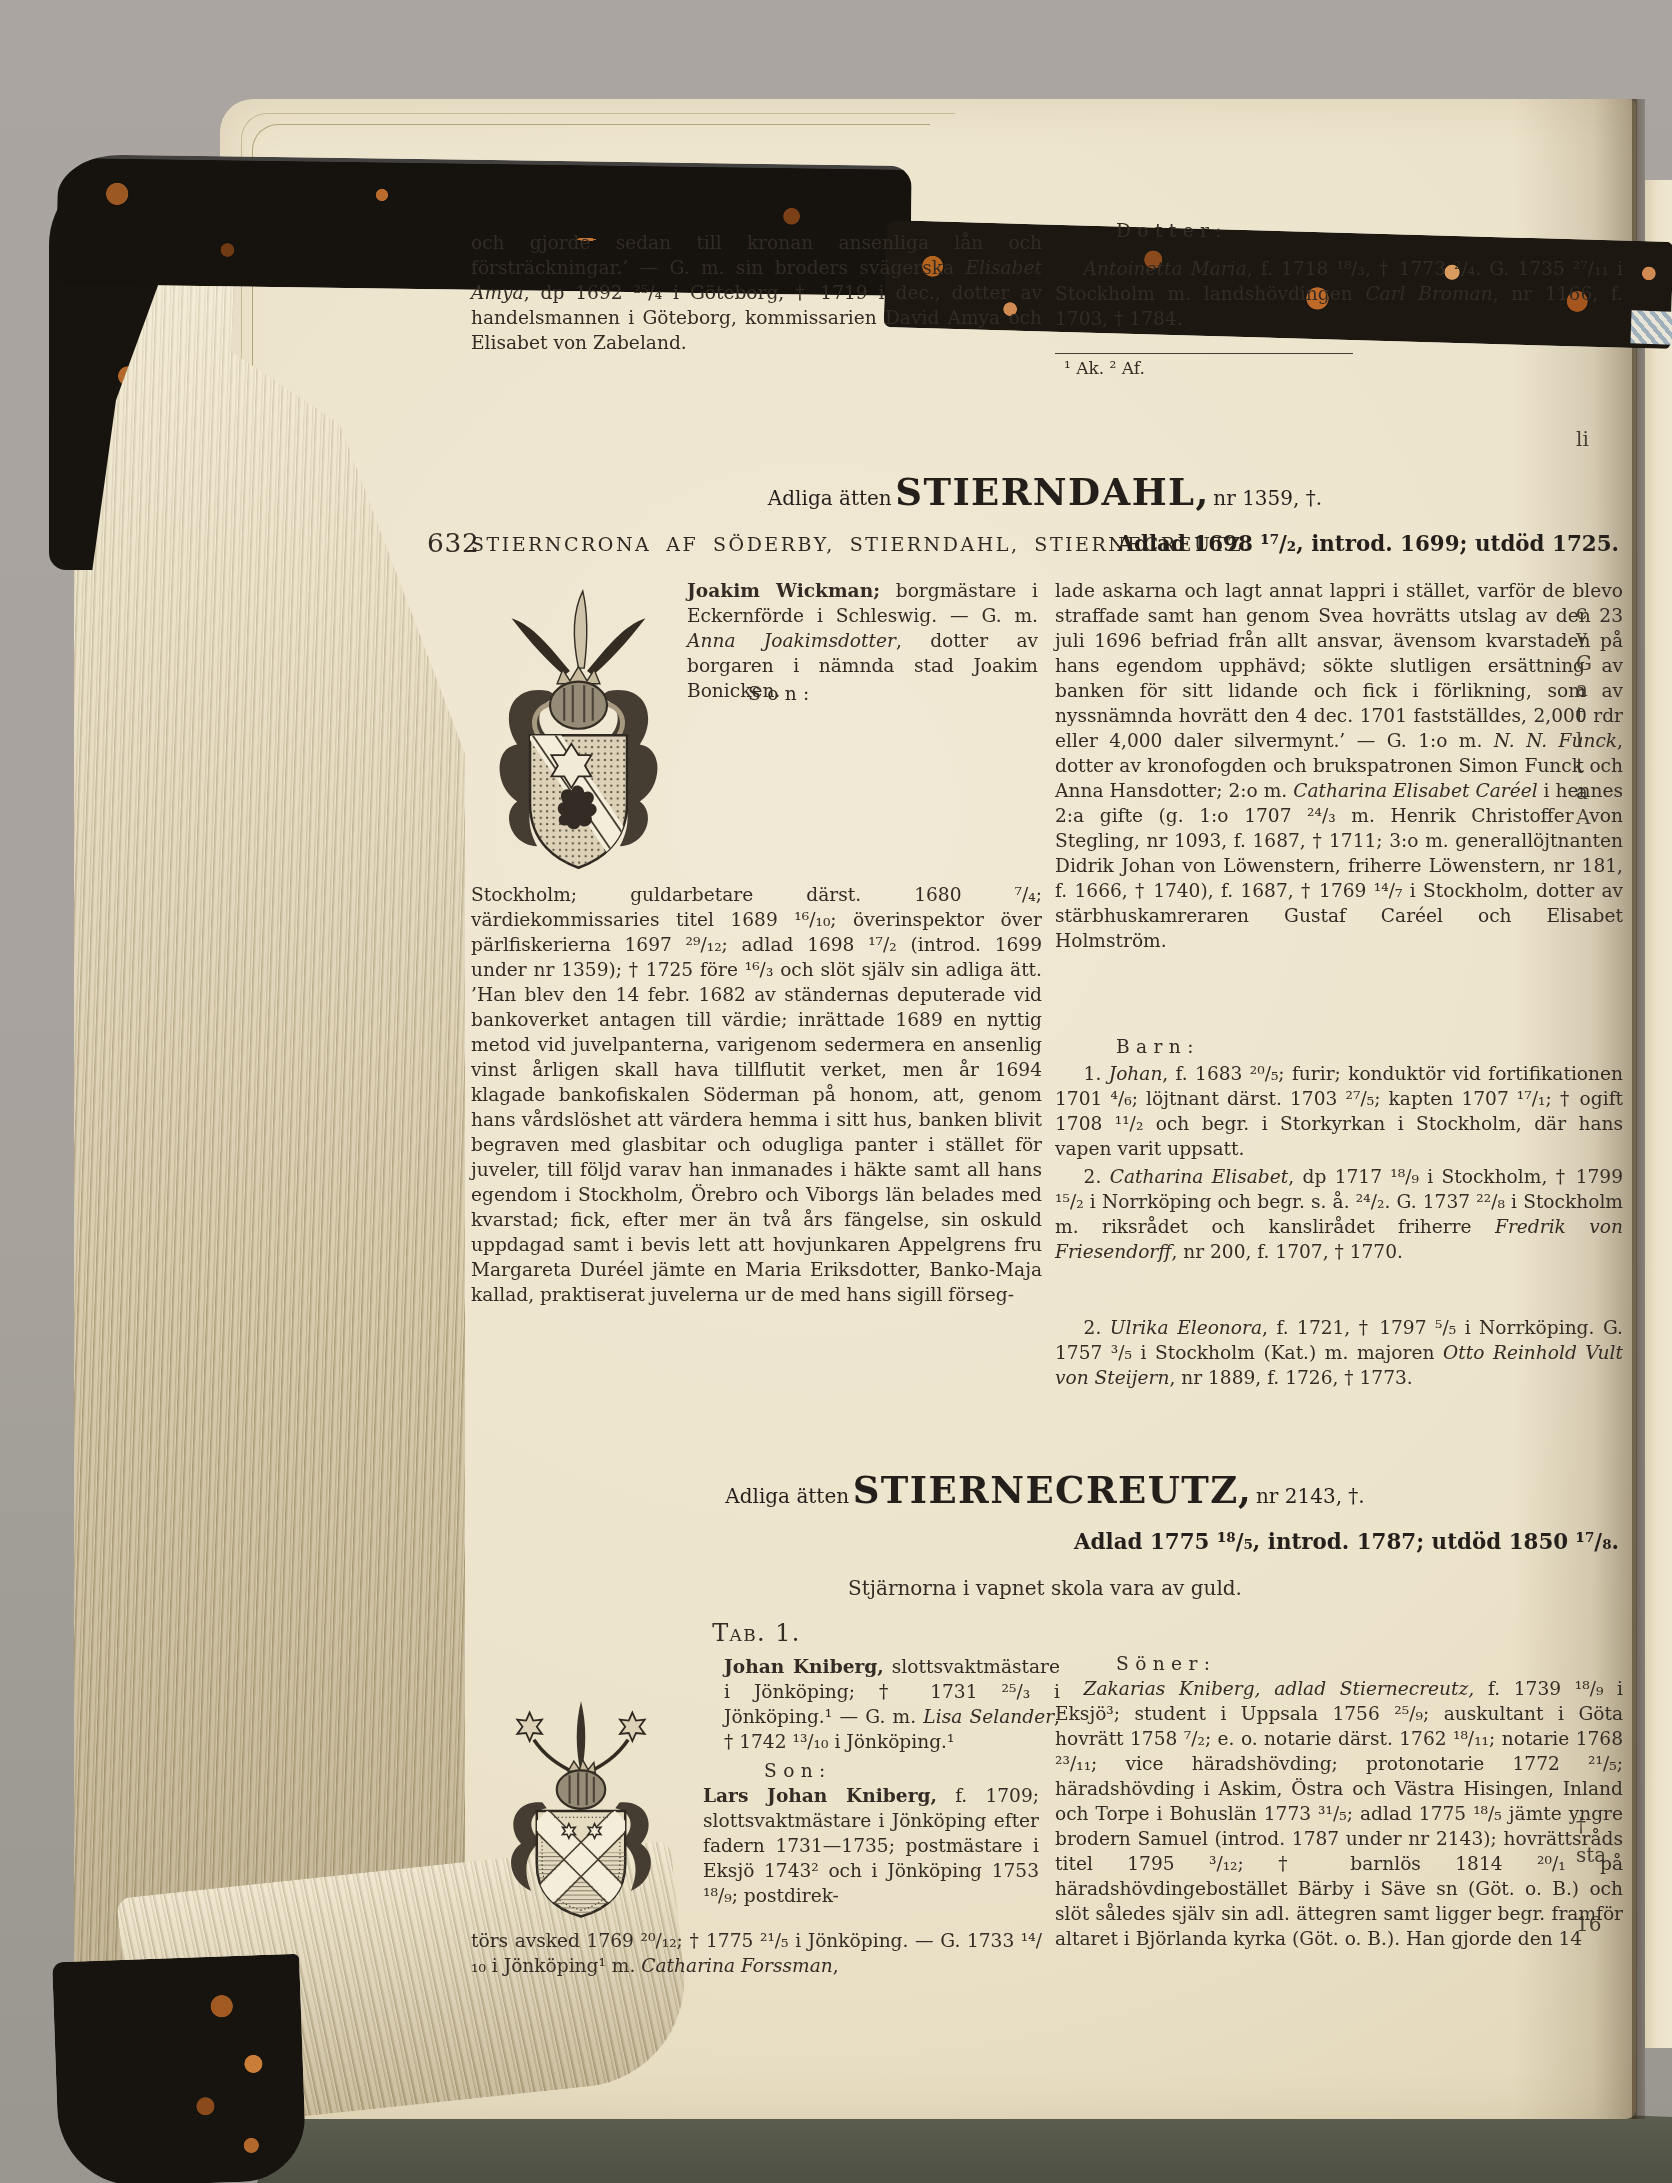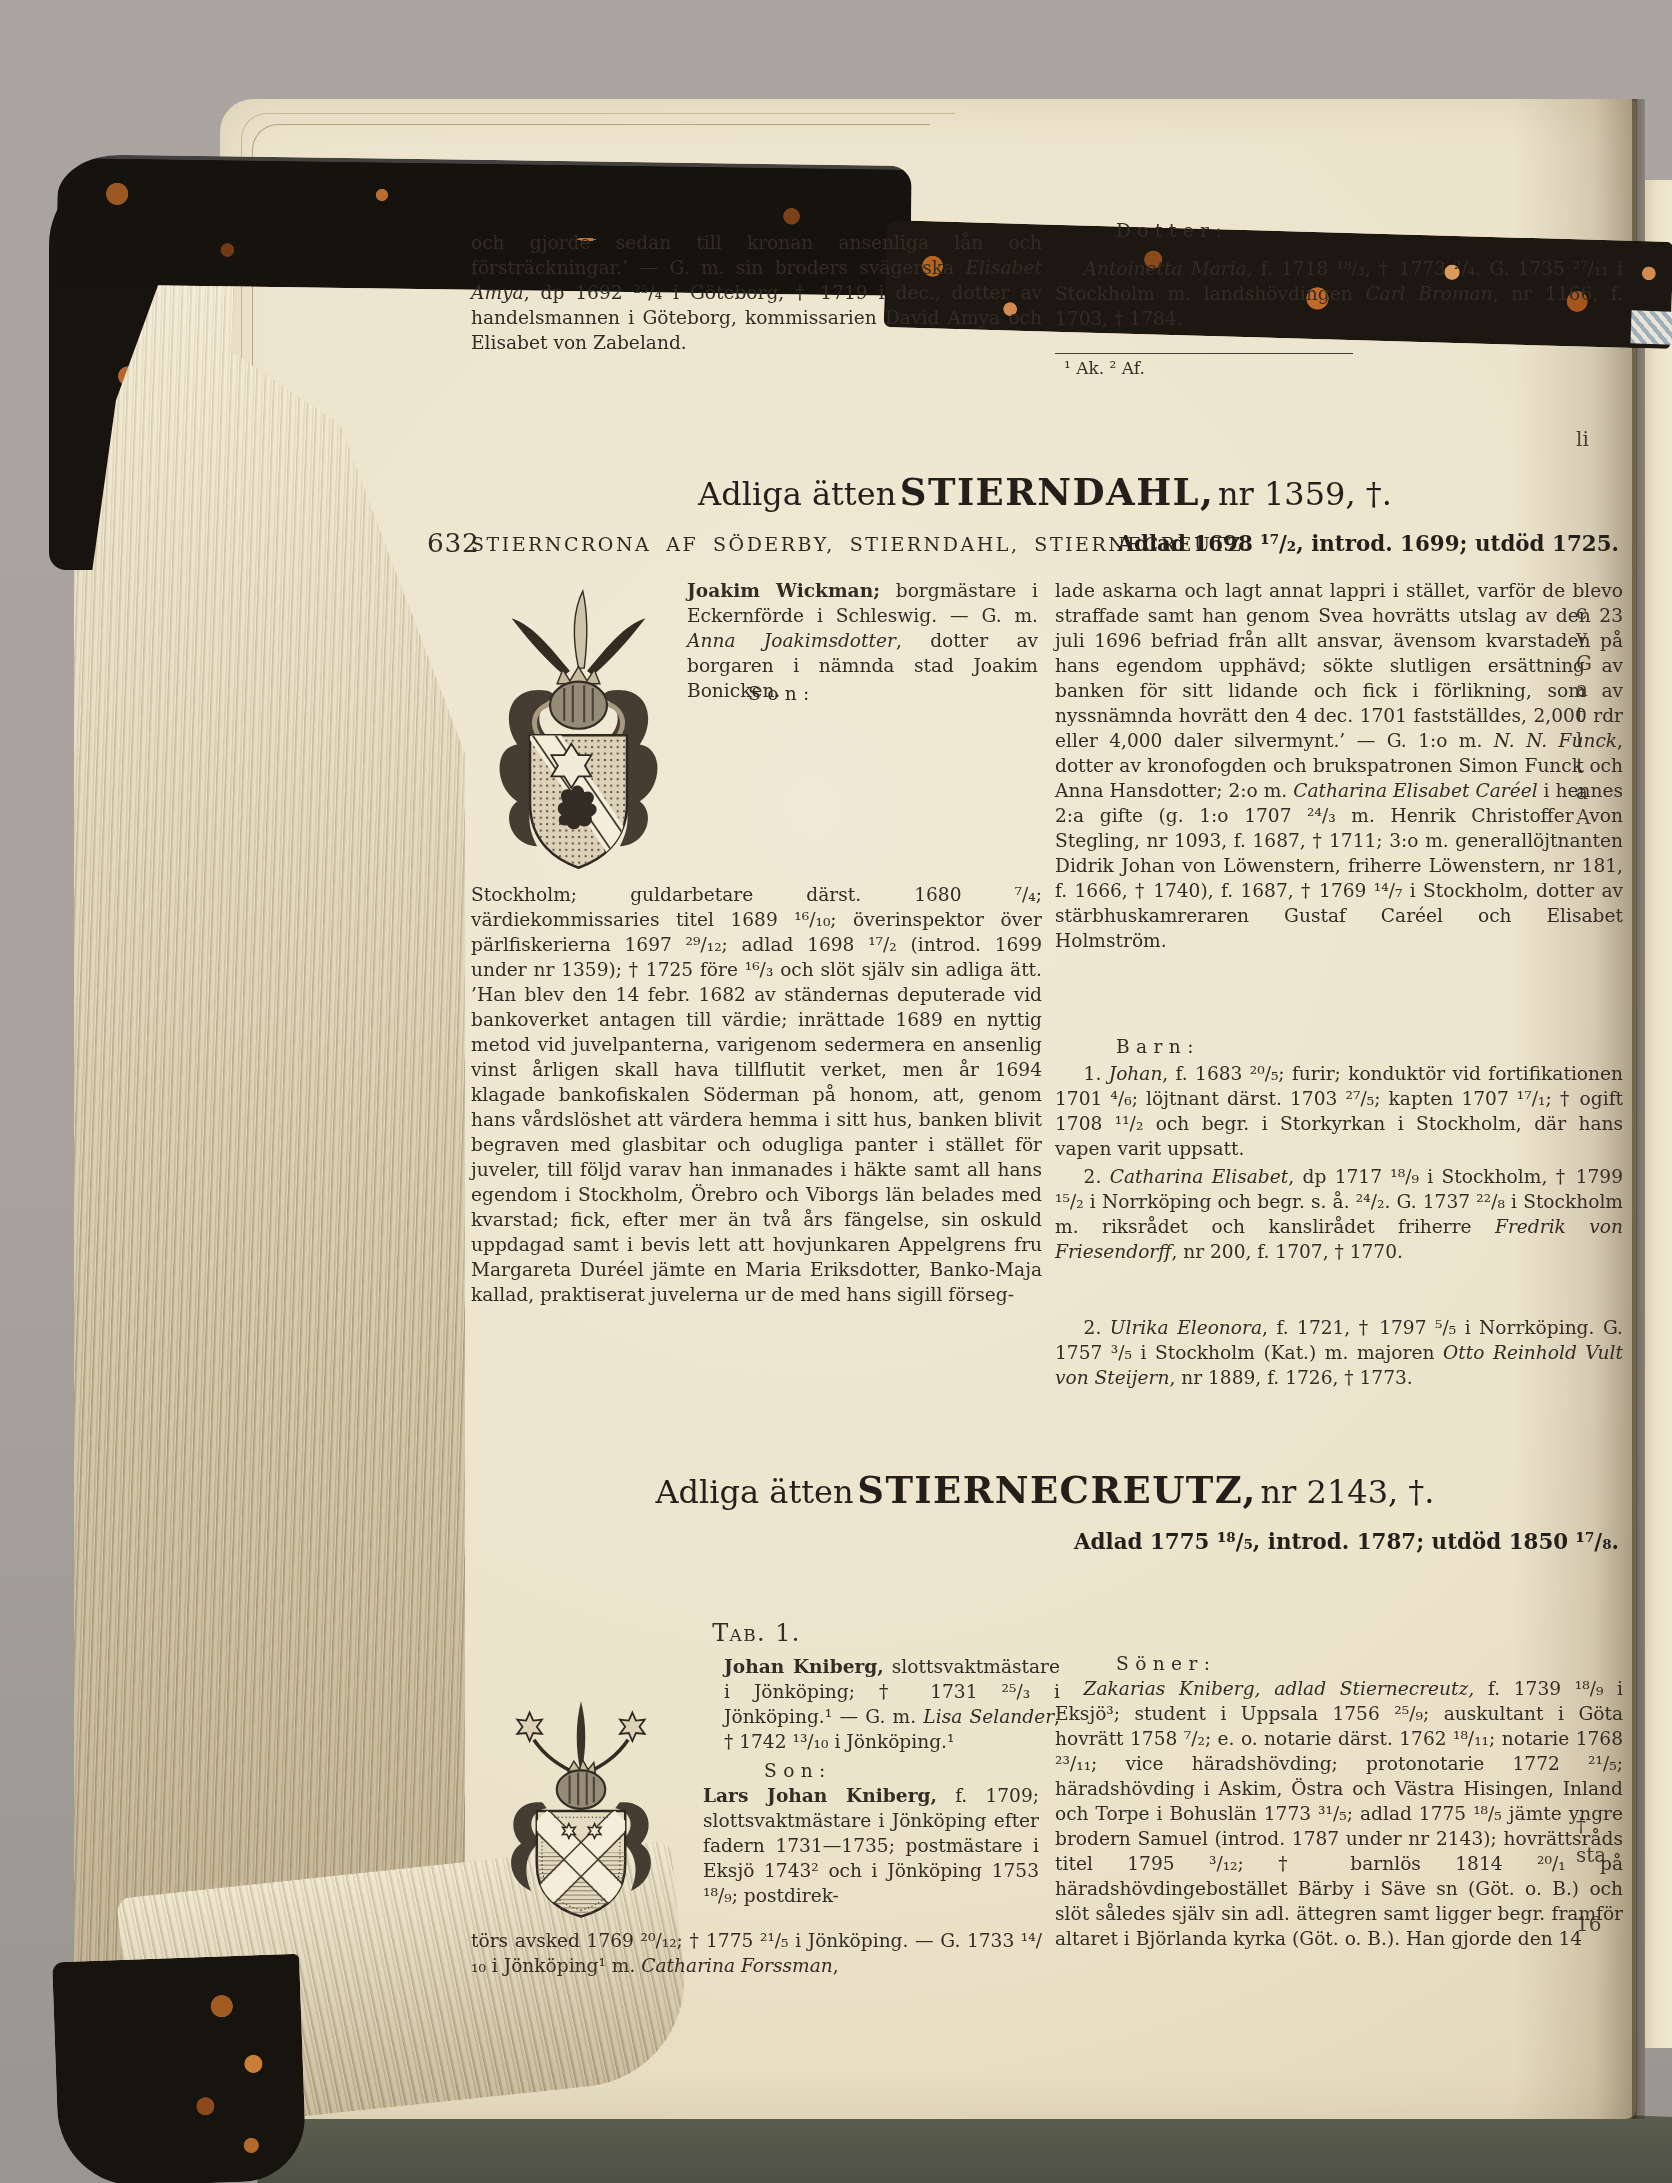--- a/index.html
+++ b/index.html
@@ -74,21 +74,21 @@
   .content{position:absolute;left:0;top:0;width:1673px;height:2183px;z-index:7;}
   .abs{position:absolute;}
   .txt{font-size:18.6px;line-height:25px;text-align:justify;}
   .it{font-style:italic;}
   .bd{font-weight:bold;}
   .indent{text-indent:28.6px;}
   .sp-head{font-size:18.6px;line-height:25px;letter-spacing:6.4px;text-indent:61px;text-align:left;}
   .folio{font-size:26.4px;letter-spacing:0.7px;}
   .running-head{font-size:19px;letter-spacing:2.5px;word-spacing:6.4px;color:#2e2922;}
   .fam-title{text-align:center;white-space:nowrap;color:#241f1a;}
-  .t-pre,.t-suf{font-size:32px;}
+  .t-pre,.t-suf{font-size:20px;}
   .t-name{font-size:37px;font-weight:bold;letter-spacing:1.4px;}
   .fam-sub{text-align:right;font-weight:bold;font-size:21.4px;color:#241f1a;}
   .fam-note{text-align:center;font-size:20px;}
   .tab-label{text-align:center;font-variant:small-caps;font-size:24px;letter-spacing:1.4px;}
   .fn-rule{border-top:1.4px solid #453d31;width:298px;height:0;}
   .fn-text{font-size:17px;}
   svg{display:block;}
 </style>
 </head>
 <body>
@@ -185,20 +185,21 @@
     <div class="abs txt indent" style="left:1055px;top:1061px;width:568px"><span>1. </span><span class="it">Johan</span><span>, f. 1683 ²⁰/₅; furir; konduktör vid fortifikationen 1701 ⁴/₆; löjtnant därst. 1703 ²⁷/₅; kapten 1707 ¹⁷/₁; † ogift 1708 ¹¹/₂ och begr. i Storkyrkan i Stockholm, där hans vapen varit uppsatt.</span></div>
     <div class="abs txt indent" style="left:1055px;top:1164px;width:568px"><span>2. </span><span class="it">Catharina Elisabet</span><span>, dp 1717 ¹⁸/₉ i Stockholm, † 1799 ¹⁵/₂ i Norrköping och begr. s. å. ²⁴/₂.  G. 1737 ²²/₈ i Stockholm m. riksrådet och kanslirådet friherre </span><span class="it">Fredrik von Friesendorff</span><span>, nr 200, f. 1707, † 1770.</span></div>
     <div class="abs txt indent" style="left:1055px;top:1315px;width:568px"><span>2. </span><span class="it">Ulrika Eleonora</span><span>, f. 1721, † 1797 ⁵/₅ i Norrköping. G. 1757 ³/₅ i Stockholm (Kat.) m. majoren </span><span class="it">Otto Reinhold Vult von Steijern</span><span>, nr 1889, f. 1726, † 1773.</span></div>
 
     <div class="abs fam-title" style="left:471px;top:1468px;width:1148px">
       <span class="t-pre">Adliga ätten</span>
       <span class="t-name">STIERNECREUTZ,</span>
       <span class="t-suf">nr 2143, †.</span>
     </div>
     <div class="abs fam-sub" style="left:471px;top:1529px;width:1148px">Adlad 1775 ¹⁸/₅, introd. 1787; utdöd 1850 ¹⁷/₈.</div>
+    <div class="abs fam-note" style="left:471px;top:1576px;width:1148px">Stjärnorna i vapnet skola vara av guld.</div>
     <div class="abs tab-label" style="left:471px;top:1619px;width:571px">Tab. 1.</div>
 
     <div class="abs" style="left:474px;top:1688px">
       <svg width="214" height="236" viewBox="0 0 300 330">
         <defs>
           <path id="st6" d="M0,-20 L5,-8.66 L17.32,-10 L10,0 L17.32,10 L5,8.66 L0,20 L-5,8.66 L-17.32,10 L-10,0 L-17.32,-10 L-5,-8.66 Z"></path>
           <pattern id="hor2" width="8" height="6" patternUnits="userSpaceOnUse">
               <path d="M0,2 H8" stroke="#6b6150" stroke-width="1.2"></path>
             </pattern>
           <clipPath id="sh2">

